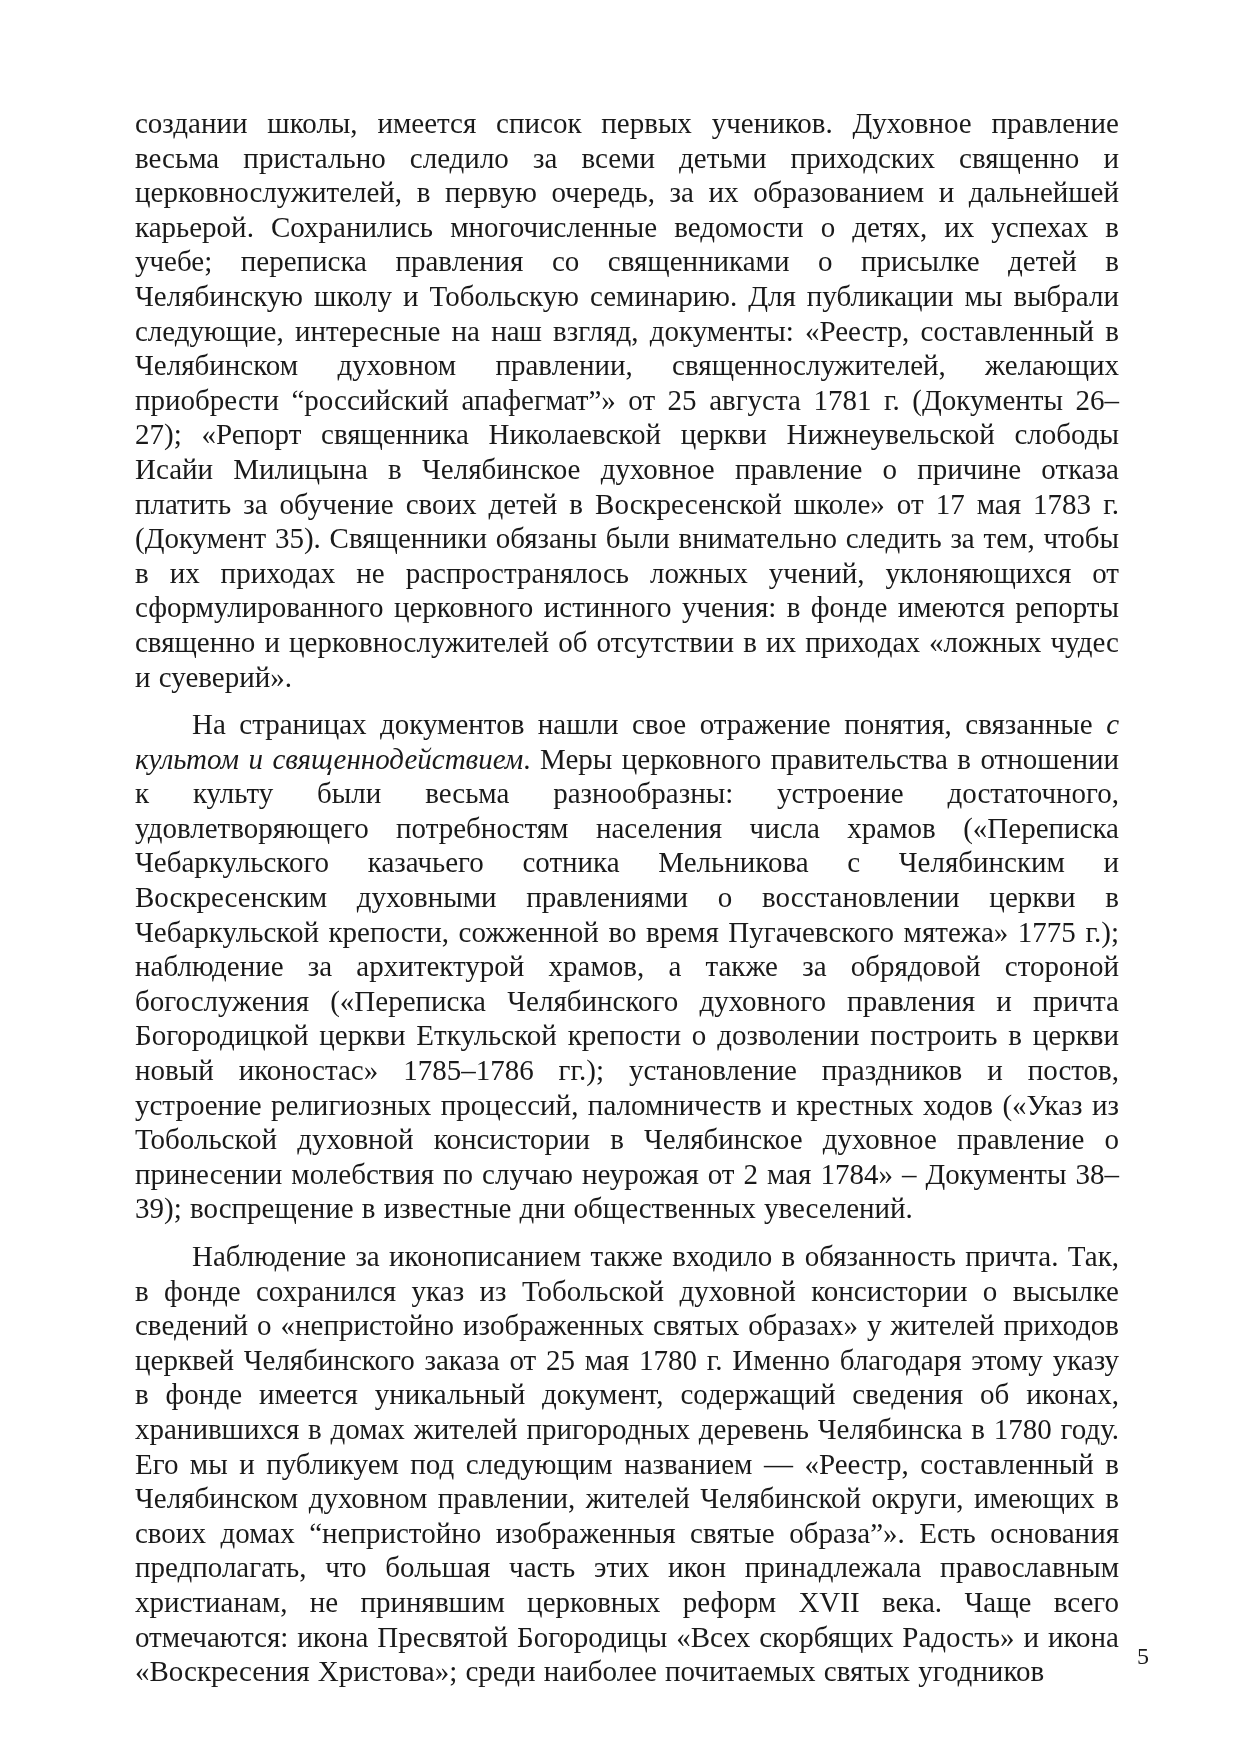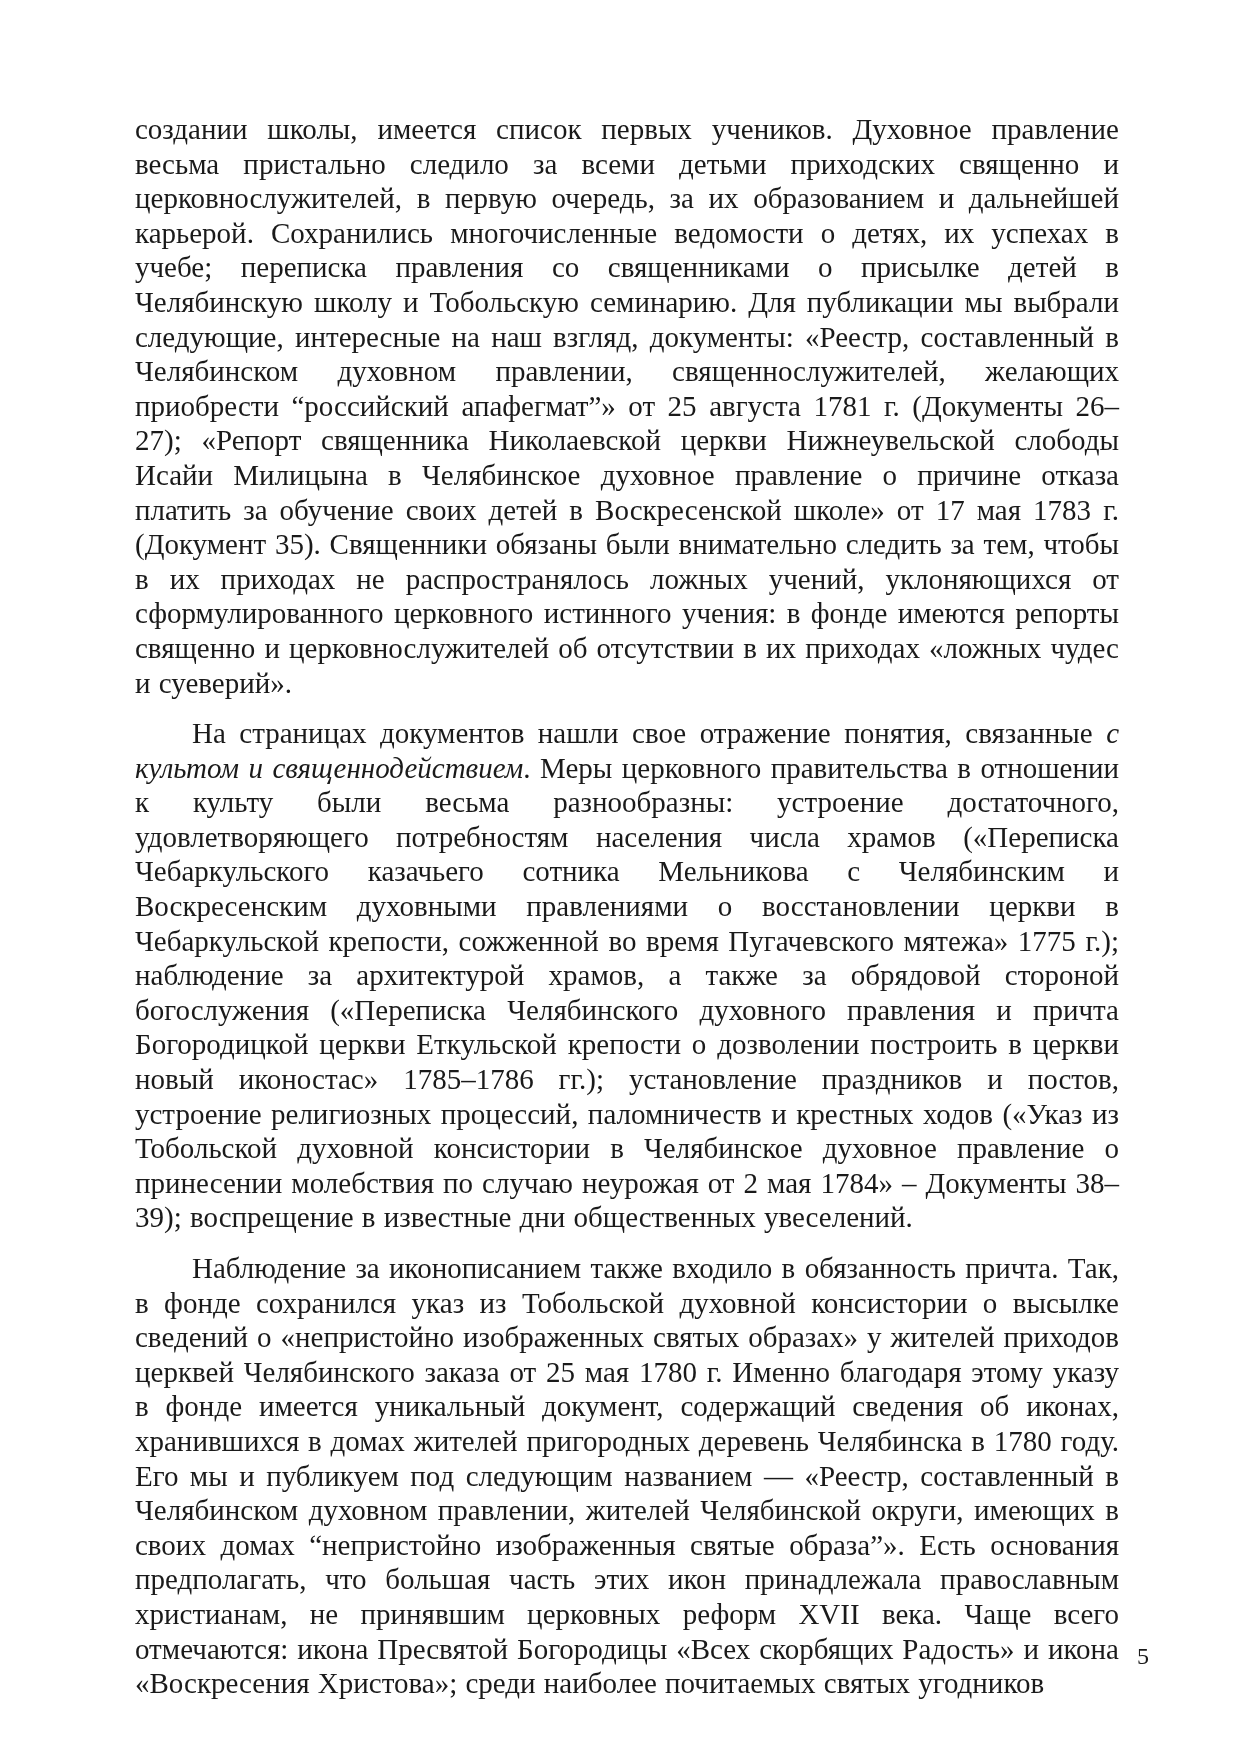--- a/index.html
+++ b/index.html
@@ -16,21 +16,21 @@
     color: #1a1a1a;
     overflow: hidden;
   }
   .text-block {
     position: absolute;
     left: 135px;
     top: 96px;
     width: 984px;
   }
   .para {
-    margin: 16px 0 13px 0;
+    margin: 10px 0 13px 0;
     font-size: 29px;
     line-height: 34.6px;
     text-align: justify;
     word-spacing: 1px;
   }
   .para.indent {
     text-indent: 57px;
   }
   .para em {
     font-style: italic;

